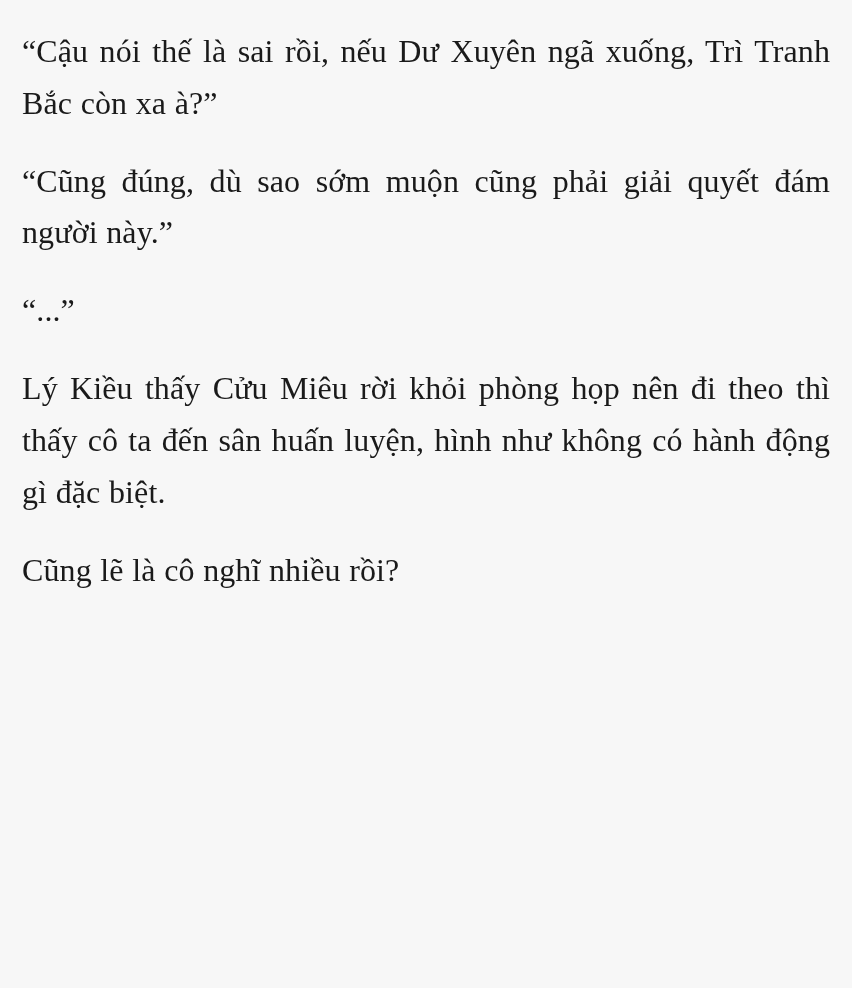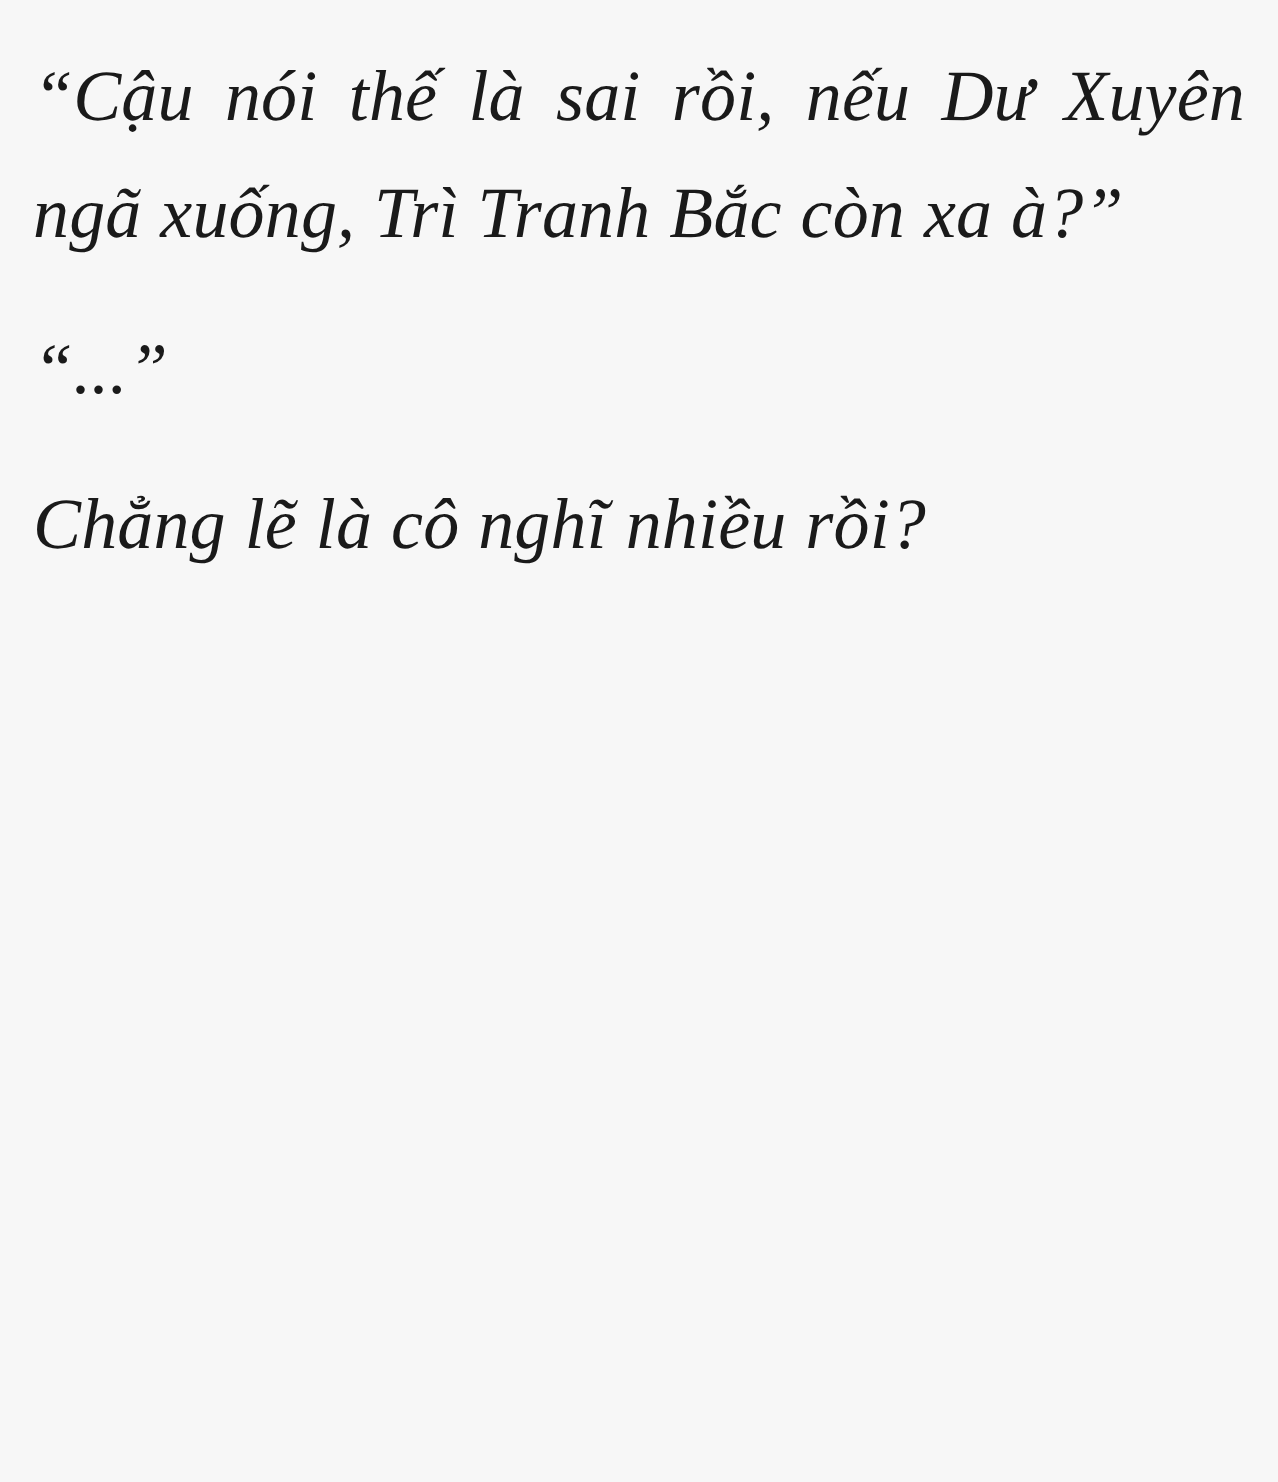--- a/index.html
+++ b/index.html
@@ -15,33 +15,34 @@
     overflow: hidden;
   }
   .reader {
     box-sizing: border-box;
     width: 852px;
     height: 988px;
     padding: 26px 22px 0 22px;
     background: #f7f7f7;
   }
   .para {
-    font-size: 48px;
+    font-size: 32px;
     line-height: 1.62;
     text-align: justify;
     text-justify: inter-word;
     margin: 0 0 26px 0;
     letter-spacing: 0.1px;
     word-spacing: 0.5px;
-    font-style: italic;
   }
   .para.nojustify {
     text-align: left;
   }
 </style>
 </head>
 <body>
 
 <div class="reader">
   <p class="para">“Cậu nói thế là sai rồi, nếu Dư Xuyên ngã xuống, Trì Tranh Bắc còn xa à?”</p>
+  <p class="para">“Cũng đúng, dù sao sớm muộn cũng phải giải quyết đám người này.”</p>
   <p class="para nojustify">“...”</p>
-  <p class="para nojustify">Chẳng lẽ là cô nghĩ nhiều rồi?</p>
+  <p class="para">Lý Kiều thấy Cửu Miêu rời khỏi phòng họp nên đi theo thì thấy cô ta đến sân huấn luyện, hình như không có hành động gì đặc biệt.</p>
+  <p class="para nojustify">Cũng lẽ là cô nghĩ nhiều rồi?</p>
 </div>
 
 </body></html>

